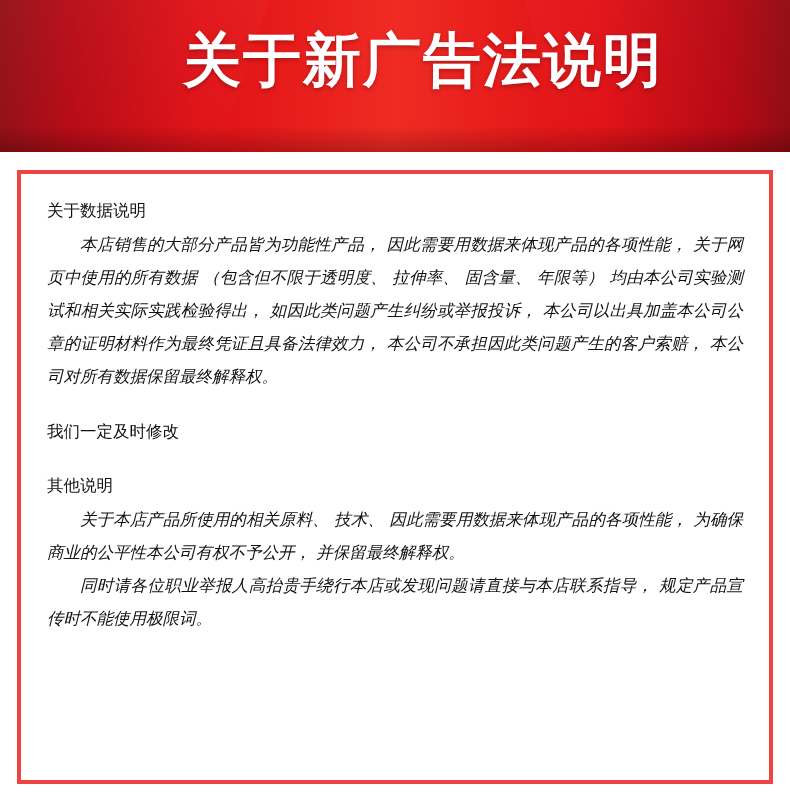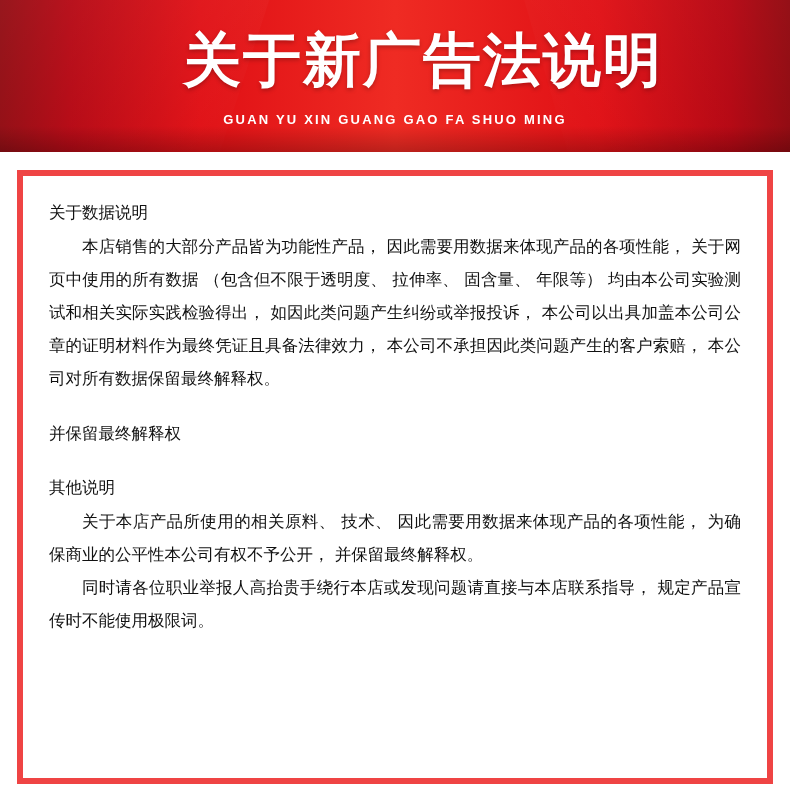--- a/index.html
+++ b/index.html
@@ -92,21 +92,21 @@
   
   .body-wrap {
     position: relative;
     width: 790px;
     height: 652px;
     background: #ffffff;
     box-sizing: border-box;
     padding: 18px 17px 0 17px;
   }
   .content-box {
-    border: 6px solid #ef4444;
+    border: 4px solid #ef4444;
     box-sizing: border-box;
     width: 756px;
     height: 614px;
     padding: 22px 26px 0 26px;
     background: #ffffff;
   }
 
   .section { margin-bottom: 24px; }
   .section:last-child { margin-bottom: 7px; }
 
@@ -118,46 +118,46 @@
     font-weight: normal;
     margin-bottom: 2px;
   }
   .para {
     font-family: "DejaVu Sans", "Liberation Sans", sans-serif;
     font-size: 16.5px;
     line-height: 33px;
     color: #111111;
     text-align: justify;
     text-indent: 2em;
+    font-style: italic;
   }
   .para + .para { margin-top: 0; }
 </style>
 </head>
 <body>
 
 <div class="page">
 
   <div class="banner">
     <div class="sweep1"></div>
     <div class="sweep2"></div>
     <div class="banner-title">关于新广告法说明</div>
-    <div class="banner-sub">GUAN YU XIN GUANG GAO FA SHUO MING</div>
     <div class="darkband"></div>
   </div>
 
   <div class="body-wrap">
     <div class="content-box">
 
       <div class="section">
         <div class="sec-title">关于数据说明</div>
         <div class="para">本店销售的大部分产品皆为功能性产品， 因此需要用数据来体现产品的各项性能， 关于网页中使用的所有数据 （包含但不限于透明度、 拉伸率、 固含量、 年限等） 均由本公司实验测试和相关实际实践检验得出， 如因此类问题产生纠纷或举报投诉， 本公司以出具加盖本公司公章的证明材料作为最终凭证且具备法律效力， 本公司不承担因此类问题产生的客户索赔， 本公司对所有数据保留最终解释权。</div>
       </div>
 
       <div class="section">
-        <div class="sec-title">并保留最终解释权</div>
+        <div class="sec-title">我们一定及时修改</div>
       </div>
 
       <div class="section">
         <div class="sec-title">其他说明</div>
         <div class="para">关于本店产品所使用的相关原料、 技术、 因此需要用数据来体现产品的各项性能， 为确保商业的公平性本公司有权不予公开， 并保留最终解释权。</div>
         <div class="para">同时请各位职业举报人高抬贵手绕行本店或发现问题请直接与本店联系指导， 规定产品宣传时不能使用极限词。</div>
       </div>
 
     </div>
   </div>

